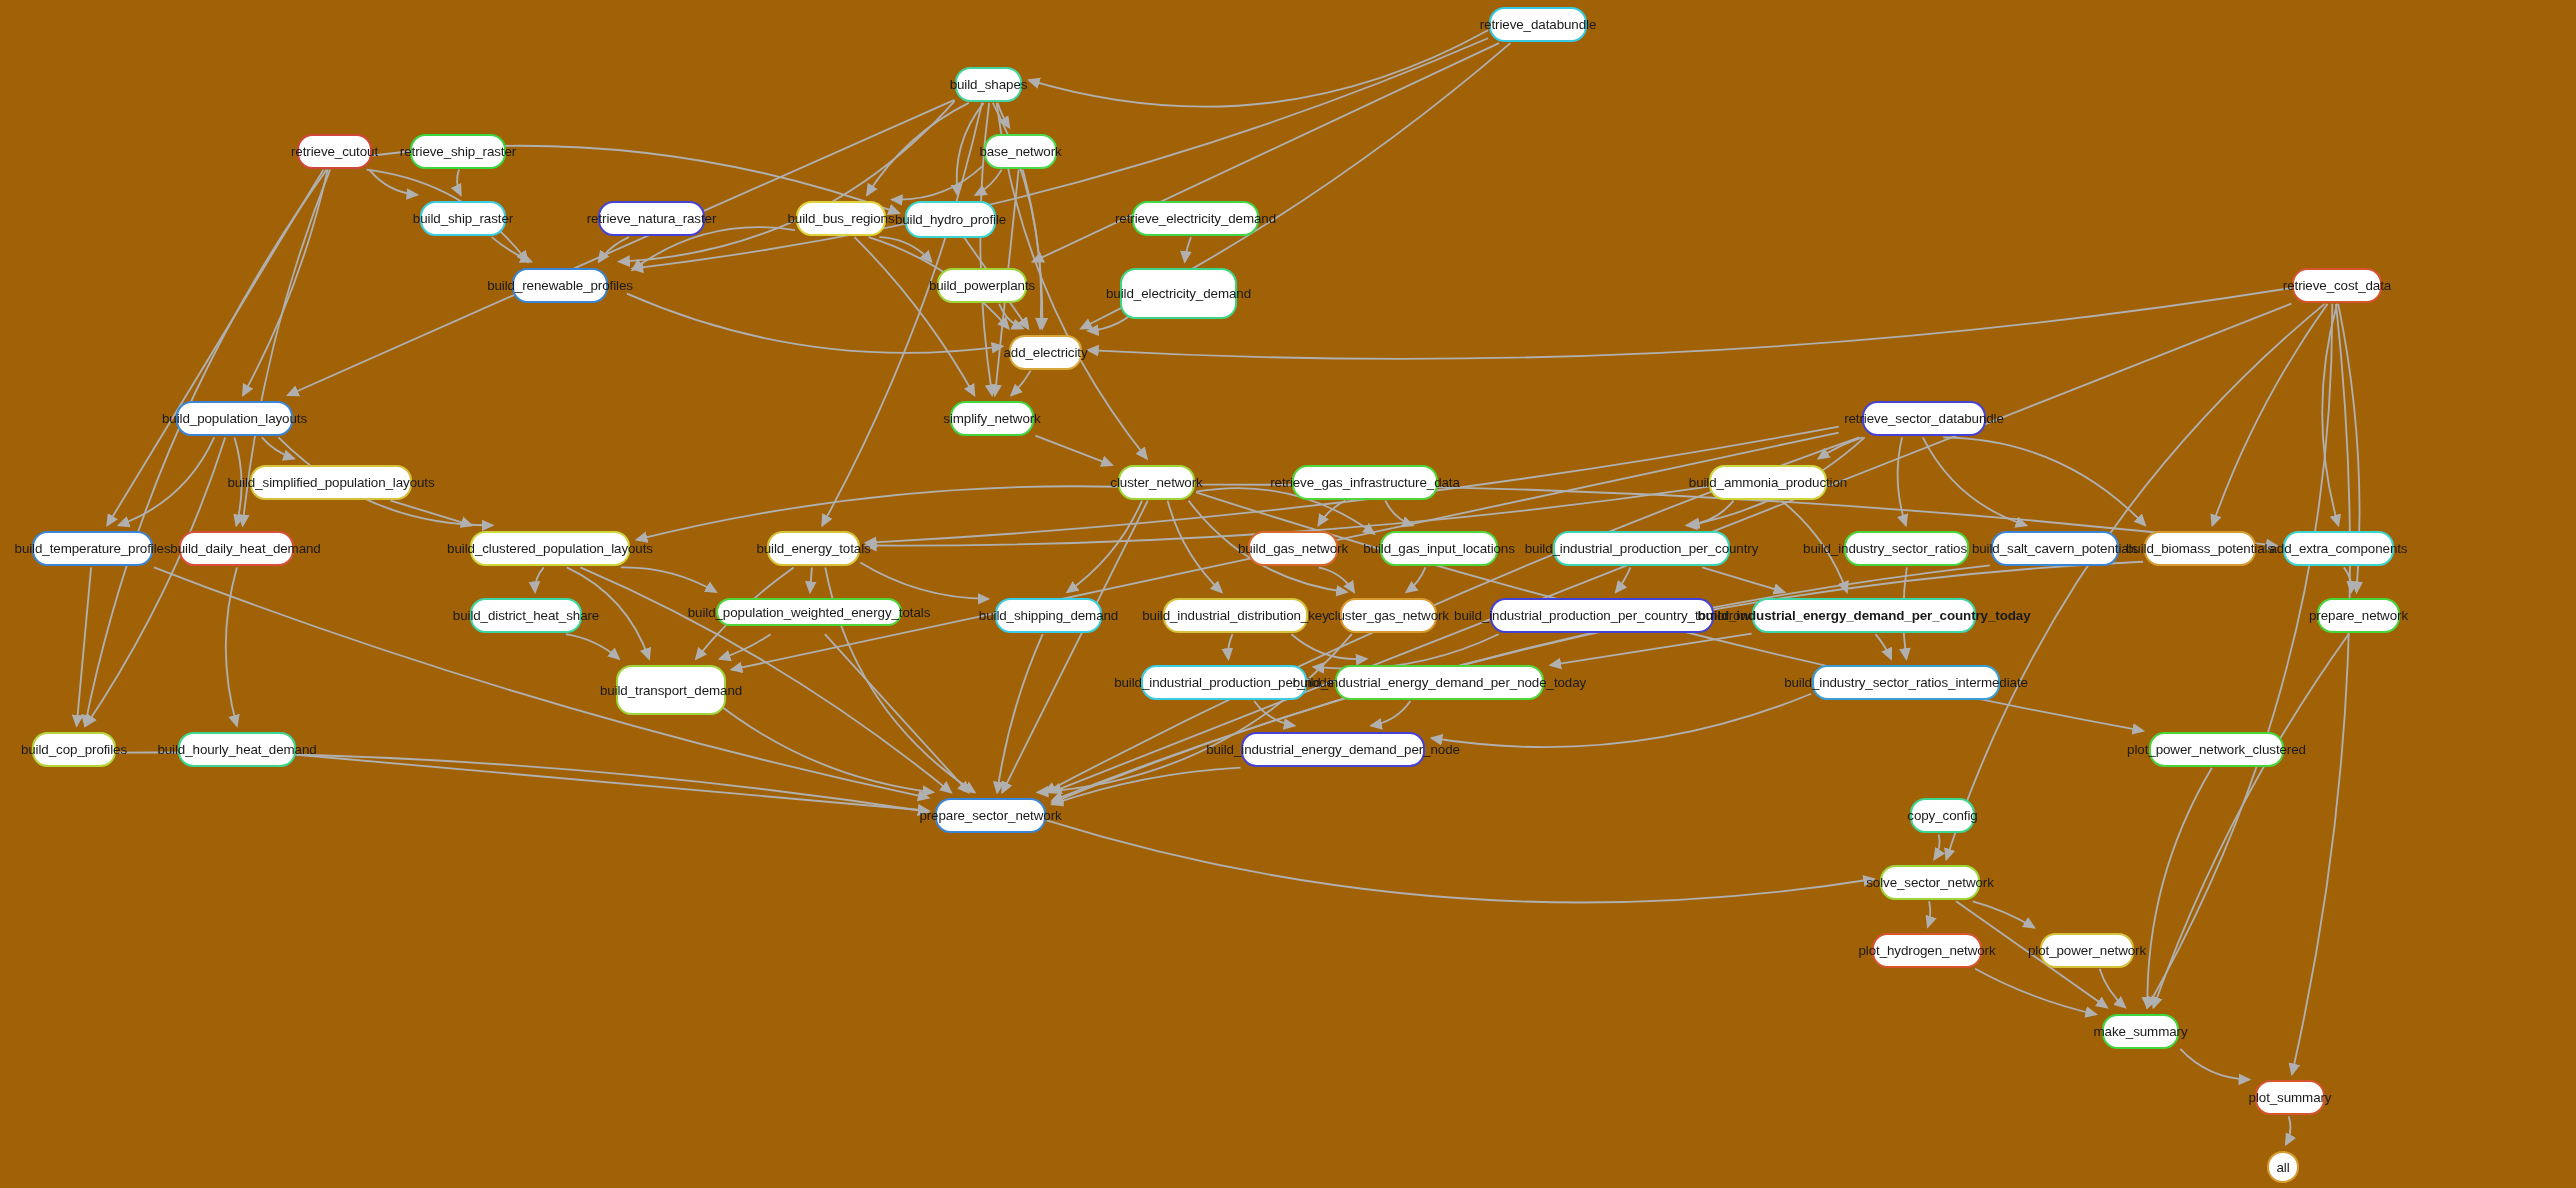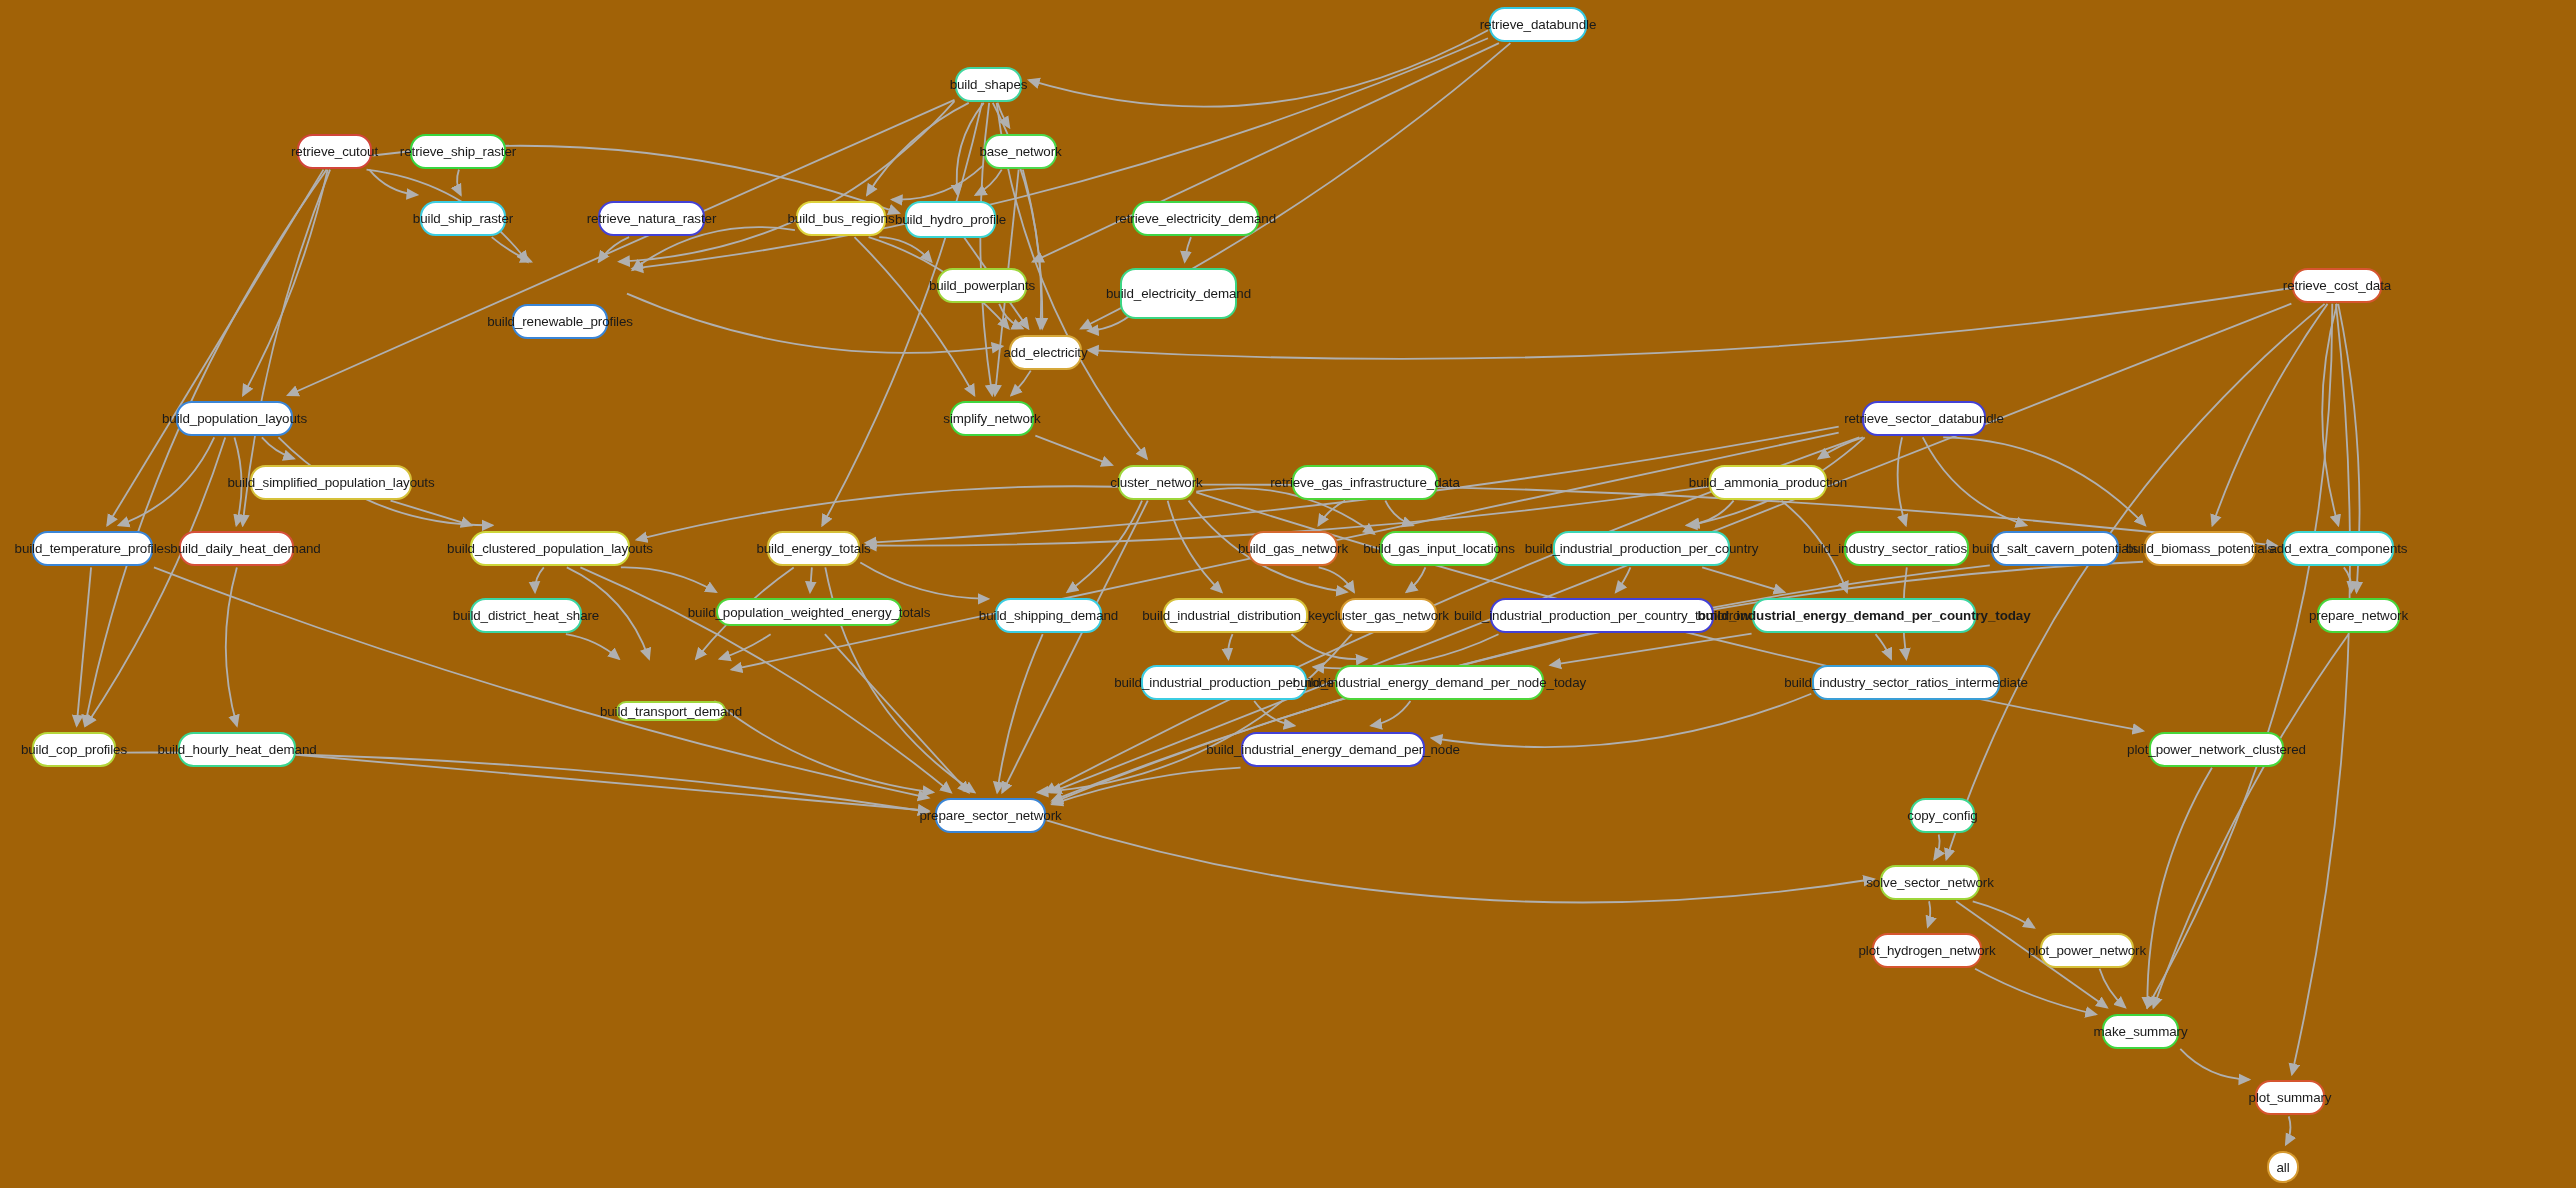--- a/index.html
+++ b/index.html
@@ -172,21 +172,21 @@
       </div>
       <div class="node" style="left: 905px; top: 201px; width: 91px; height: 37px; border-color: rgb(59, 214, 210);">
         <span>build_hydro_profile</span>
       </div>
       <div class="node" style="left: 1132px; top: 201px; width: 127px; height: 35px; border-color: rgb(63, 214, 71);">
         <span>retrieve_electricity_demand</span>
       </div>
       <div class="node" style="left: 2292px; top: 268px; width: 90px; height: 35px; border-color: rgb(214, 85, 47);">
         <span>retrieve_cost_data</span>
       </div>
-      <div class="node" style="left: 512px; top: 268px; width: 96px; height: 35px; border-color: rgb(58, 133, 214); margin-top: 36px;">
+      <div class="node" style="left: 512px; top: 268px; width: 96px; height: 35px; border-color: rgb(58, 133, 214);">
         <span>build_renewable_profiles</span>
       </div>
       <div class="node" style="left: 937px; top: 268px; width: 90px; height: 35px; border-color: rgb(158, 214, 58);">
         <span>build_powerplants</span>
       </div>
       <div class="node" style="left: 1120px; top: 268px; width: 117px; height: 51px; border-color: rgb(59, 214, 132);">
         <span>build_electricity_demand</span>
       </div>
       <div class="node" style="left: 1009px; top: 335px; width: 73px; height: 35px; border-color: rgb(214, 168, 58);">
         <span>add_electricity</span>
@@ -262,21 +262,21 @@
       </div>
       <div class="node" style="left: 1490px; top: 598px; width: 224px; height: 35px; border-color: rgb(67, 65, 214);">
         <span>build_industrial_production_per_country_tomorrow</span>
       </div>
       <div class="node" style="left: 1752px; top: 598px; width: 224px; height: 35px; border-color: rgb(59, 214, 163); font-weight: bold;">
         <span>build_industrial_energy_demand_per_country_today</span>
       </div>
       <div class="node" style="left: 2317px; top: 598px; width: 83px; height: 35px; border-color: rgb(71, 214, 58);">
         <span>prepare_network</span>
       </div>
-      <div class="node" style="left: 616px; top: 701px; width: 110px; height: 20px; border-color: rgb(158, 214, 58); justify-content: center;">
+      <div class="node" style="left: 616px; top: 665px; width: 110px; height: 50px; border-color: rgb(158, 214, 58); justify-content: center;">
         <span>build_transport_demand</span>
       </div>
       <div class="node" style="left: 1141px; top: 665px; width: 166px; height: 35px; border-color: rgb(59, 205, 226);">
         <span>build_industrial_production_per_node</span>
       </div>
       <div class="node" style="left: 1335px; top: 665px; width: 209px; height: 35px; border-color: rgb(78, 214, 58);">
         <span>build_industrial_energy_demand_per_node_today</span>
       </div>
       <div class="node" style="left: 1812px; top: 665px; width: 188px; height: 35px; border-color: rgb(58, 158, 214);">
         <span>build_industry_sector_ratios_intermediate</span>

